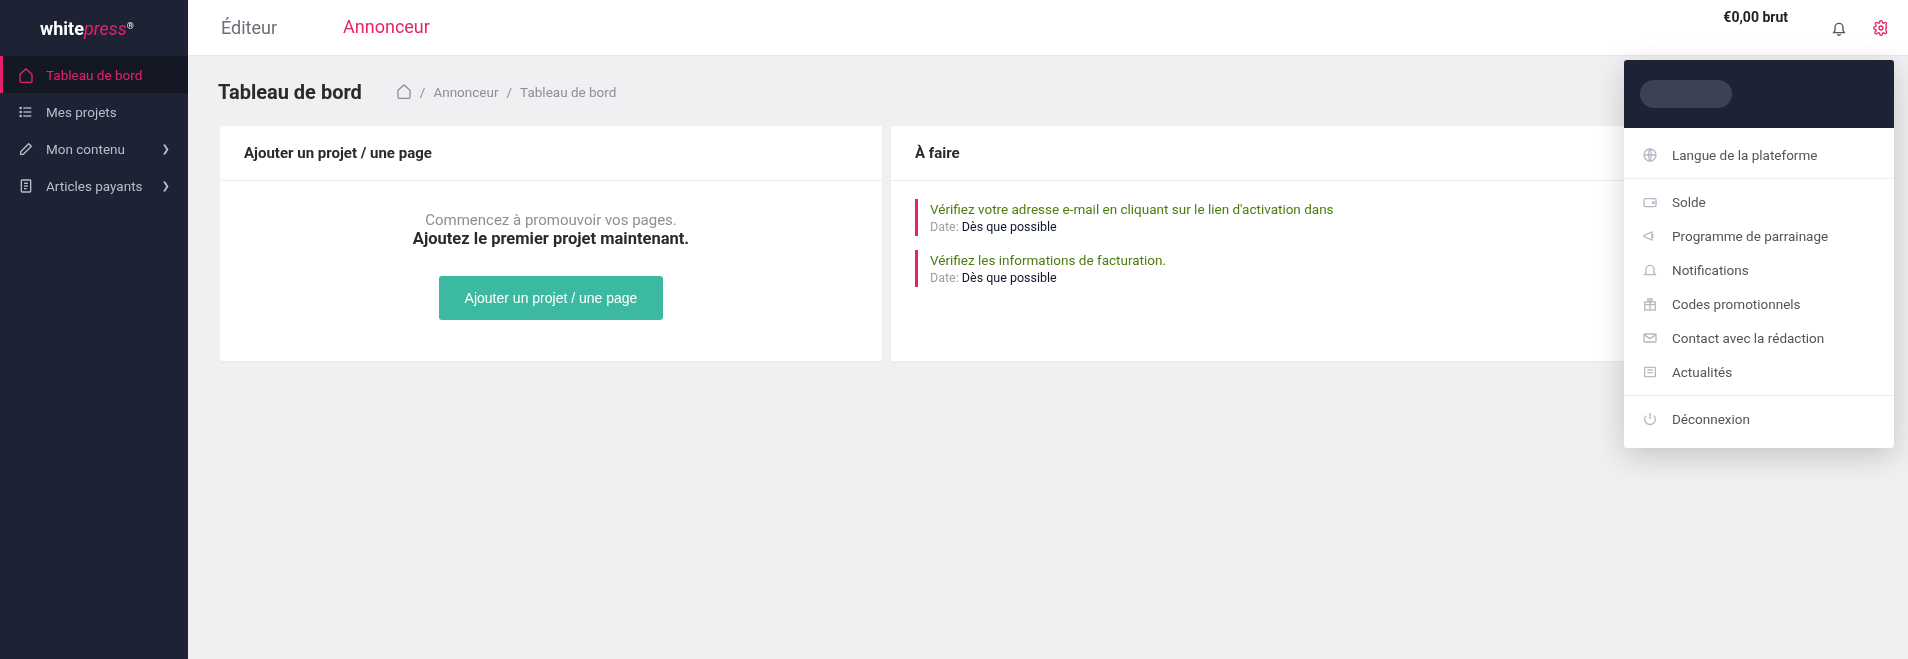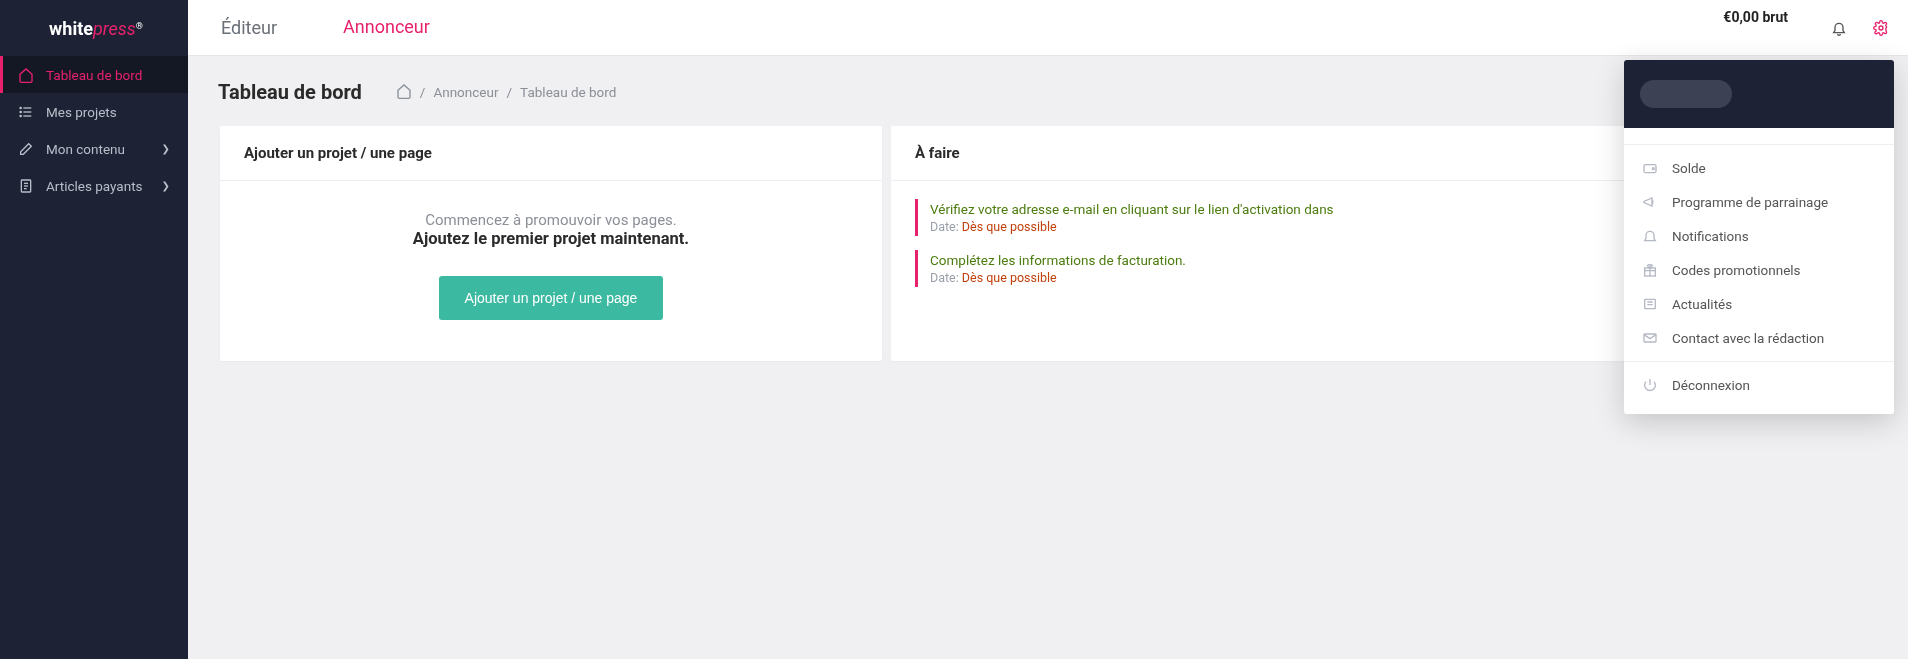--- a/index.html
+++ b/index.html
@@ -1,20 +1,20 @@
 <!DOCTYPE html>
 <html><head>
 <meta charset="utf-8">
 <style>
 * { margin: 0; padding: 0; box-sizing: border-box; }
 body { font-family: -apple-system, BlinkMacSystemFont, "Segoe UI", Roboto, Arial, sans-serif; background: #f0f0f2; color: #333; font-size: 14px; overflow-x: hidden; }
 
 
 .sidebar { position: fixed; left: 0; top: 0; width: 188px; height: 100vh; background: #1d2334; color: #b8bdc9; z-index: 10; }
-.sidebar-logo { height: 56px; display: flex; align-items: center; padding: 16px 20px; justify-content: center; margin-left: 20px; }
+.sidebar-logo { height: 56px; display: flex; align-items: center; padding: 16px 20px; justify-content: space-between; margin-left: 20px; }
 .logo-text { color: #fff; font-size: 18px; font-weight: 700; }
 .logo-press { font-style: italic; color: #e7216c; font-weight: 400; }
 .logo-r { font-size: 9px; vertical-align: super; color: #fff; }
 .logo-menu-icon { color: #8a90a2; }
 .sidebar-item { display: flex; align-items: center; height: 37px; padding: 0 18px; cursor: pointer; position: relative; color: #b8bdc9; font-size: 13.5px; }
 .sidebar-item.active { background: #141824; color: #e7216c; }
 .sidebar-item.active::before { content: ''; position: absolute; left: 0; top: 0; bottom: 0; width: 3px; background: #e7216c; }
 .sidebar-item .icon { margin-right: 12px; width: 16px; display: inline-flex; }
 .sidebar-item .chev { margin-left: auto; font-size: 10px; }
 
@@ -46,21 +46,21 @@
 .panel-header { padding: 18px 24px; font-weight: 700; color: #2a2a2a; border-bottom: 1px solid #eceef2; font-size: 15px; }
 .panel-body { padding: 30px 24px 40px; text-align: center; }
 .body-sub { color: #8b8f97; font-size: 15px; }
 .body-main { font-weight: 700; color: #2a2a2a; font-size: 16.5px; margin-bottom: 28px; }
 .btn-primary { background: #3cb9a1; color: #fff; border: none; padding: 14px 26px; font-size: 14px; border-radius: 3px; cursor: pointer; }
 
 .todo-body { padding: 18px 24px 60px; }
 .todo-item { border-left: 3px solid #e7216c; padding: 2px 0 2px 12px; margin-bottom: 14px; text-align: left; }
 .todo-title { color: #4d7c0f; font-size: 13.5px; margin-bottom: 2px; }
 .todo-date { color: #9aa0aa; font-size: 12.5px; }
-.todo-date-val { color: #c2410c; }
+.todo-date-val { color: #0f172a; }
 
 
 .dropdown { position: fixed; right: 14px; top: 60px; width: 270px; background: #fff; border-radius: 3px; box-shadow: 0 8px 30px rgba(0,0,0,0.18); z-index: 50; overflow: hidden; }
 .dropdown-header { background: #1d2334; height: 68px; display: flex; align-items: center; padding: 0 16px; }
 .dropdown-user-pill { background: #3c4254; border-radius: 16px; width: 92px; height: 28px; }
 .dropdown::before { content: ''; position: absolute; top: -8px; right: 20px; border-left: 8px solid transparent; border-right: 8px solid transparent; border-bottom: 8px solid #1d2334; }
 .dd-item { display: flex; align-items: center; padding: 9px 18px; cursor: pointer; color: #555; font-size: 13.5px; }
 .dd-item .dd-icon { width: 18px; margin-right: 12px; color: #b5b9c4; display: inline-flex; }
 .dd-sep { height: 1px; background: #eceef2; margin: 6px 0; }
 .dd-group-first { padding-top: 10px; }
@@ -183,34 +183,43 @@
     </div>
 
     <div class="panel panel-right">
       <div class="panel-header">À faire</div>
       <div class="todo-body">
         <div class="todo-item">
           <div class="todo-title">Vérifiez votre adresse e-mail en cliquant sur le lien d'activation dans</div>
           <div class="todo-date"><span>Date:</span> <span class="todo-date-val">Dès que possible</span></div>
         </div>
         <div class="todo-item">
-          <div class="todo-title">Complétez les informations de facturation.</div>
+          <div class="todo-title">Vérifiez les informations de facturation.</div>
           <div class="todo-date"><span>Date:</span> <span class="todo-date-val">Dès que possible</span></div>
         </div>
       </div>
     </div>
   </div>
 
 </div>
 
 <div class="dropdown">
   <div class="dropdown-header">
     <div class="dropdown-user-pill"></div>
   </div>
   <div class="dd-group-first"></div>
+  <div class="dd-item">
+    <span class="dd-icon">
+        <svg viewBox="0 0 24 24">
+          <circle cx="12" cy="12" r="9"></circle>
+          <path d="M3 12h18M12 3c2.5 3 2.5 15 0 18M12 3c-2.5 3-2.5 15 0 18"></path>
+        </svg>
+      </span>
+    <span>Langue de la plateforme</span>
+  </div>
   <div class="dd-sep"></div>
   <div class="dd-item">
     <span class="dd-icon">
         <svg viewBox="0 0 24 24">
           <rect x="3" y="7" width="18" height="12" rx="2"></rect>
           <circle cx="17" cy="13" r="1.5"></circle>
         </svg>
       </span>
     <span>Solde</span>
   </div>
@@ -238,36 +247,36 @@
           <line x1="4" y1="13" x2="20" y2="13"></line>
           <line x1="12" y1="9" x2="12" y2="21"></line>
           <path d="M12 9c-3 0-5-4-2-5s2 5 2 5zM12 9c3 0 5-4 2-5s-2 5-2 5z"></path>
         </svg>
       </span>
     <span>Codes promotionnels</span>
   </div>
   <div class="dd-item">
     <span class="dd-icon">
         <svg viewBox="0 0 24 24">
+          <rect x="3" y="6" width="18" height="12" rx="1"></rect>
+          <path d="M3 7l9 6 9-6"></path>
+        </svg>
+      </span>
+    <span>Contact avec la rédaction</span>
+  </div>
+  <div class="dd-item">
+    <span class="dd-icon">
+        <svg viewBox="0 0 24 24">
           <rect x="4" y="5" width="16" height="14" rx="1"></rect>
           <line x1="8" y1="9" x2="16" y2="9"></line>
           <line x1="8" y1="13" x2="16" y2="13"></line>
         </svg>
       </span>
     <span>Actualités</span>
   </div>
-  <div class="dd-item">
-    <span class="dd-icon">
-        <svg viewBox="0 0 24 24">
-          <rect x="3" y="6" width="18" height="12" rx="1"></rect>
-          <path d="M3 7l9 6 9-6"></path>
-        </svg>
-      </span>
-    <span>Contact avec la rédaction</span>
-  </div>
   <div class="dd-sep"></div>
   <div class="dd-item">
     <span class="dd-icon">
         <svg viewBox="0 0 24 24">
           <path d="M12 3v9"></path>
           <path d="M6 7a8 8 0 1 0 12 0"></path>
         </svg>
       </span>
     <span>Déconnexion</span>
   </div>

